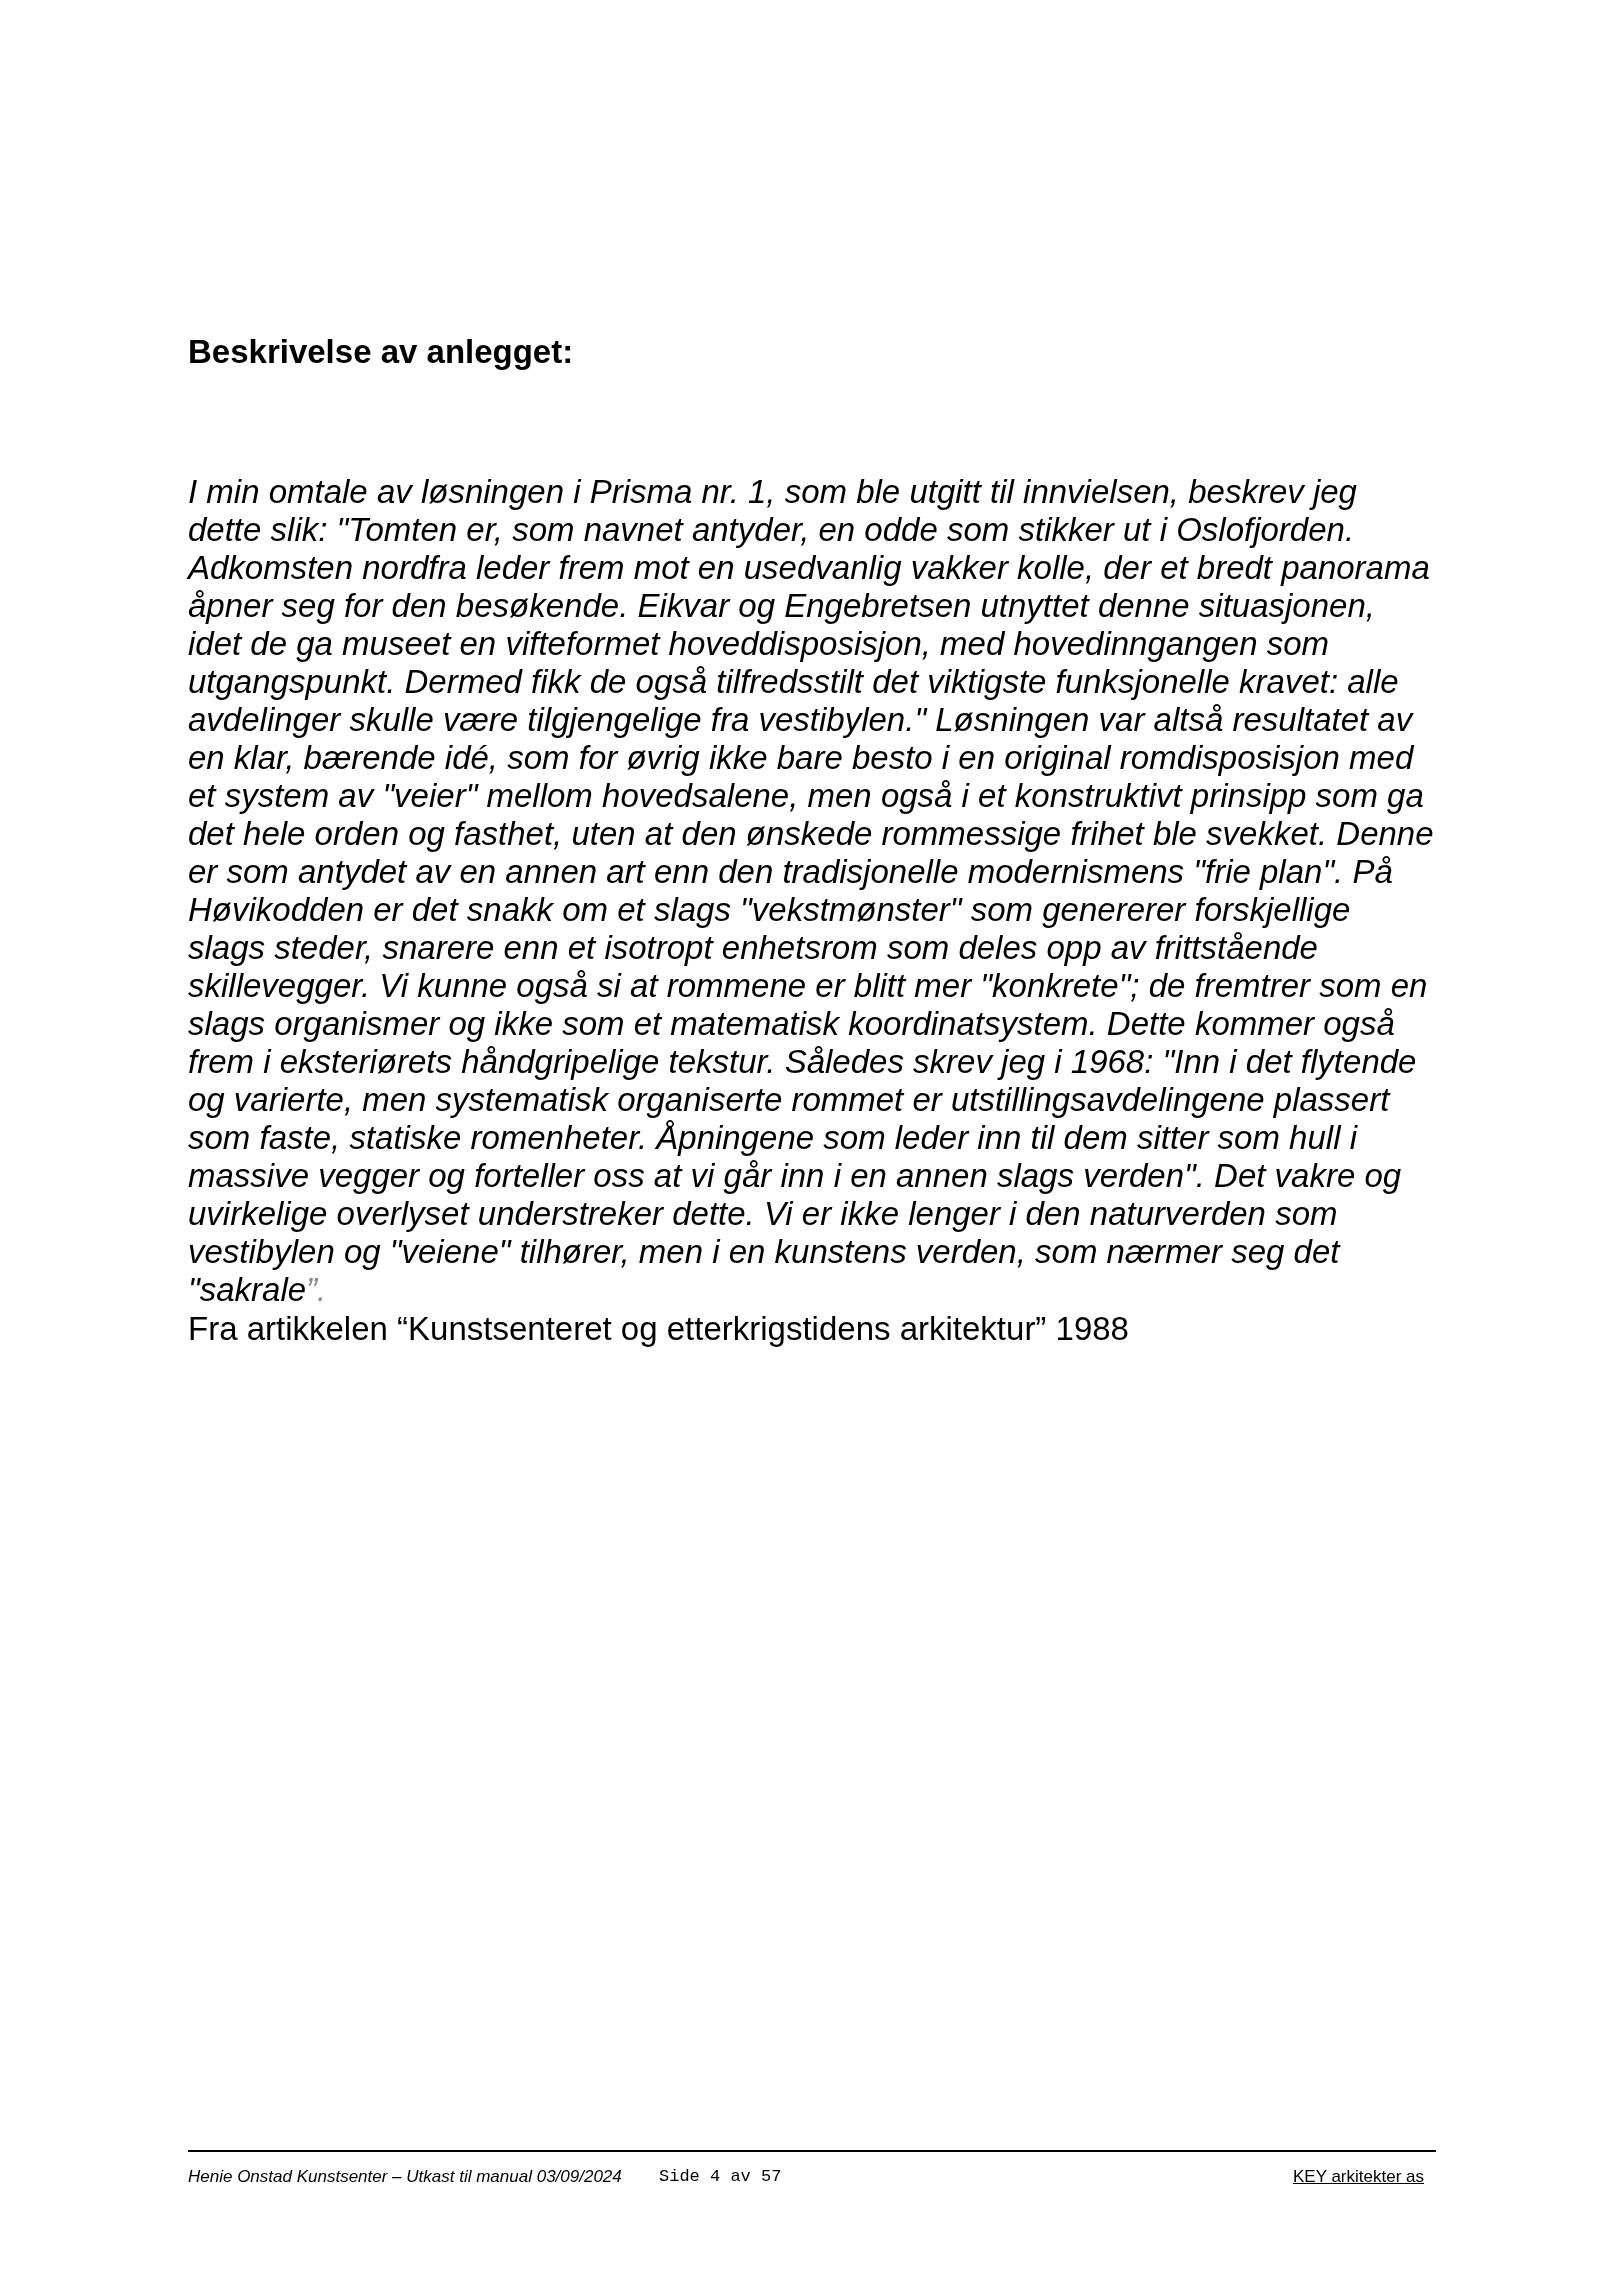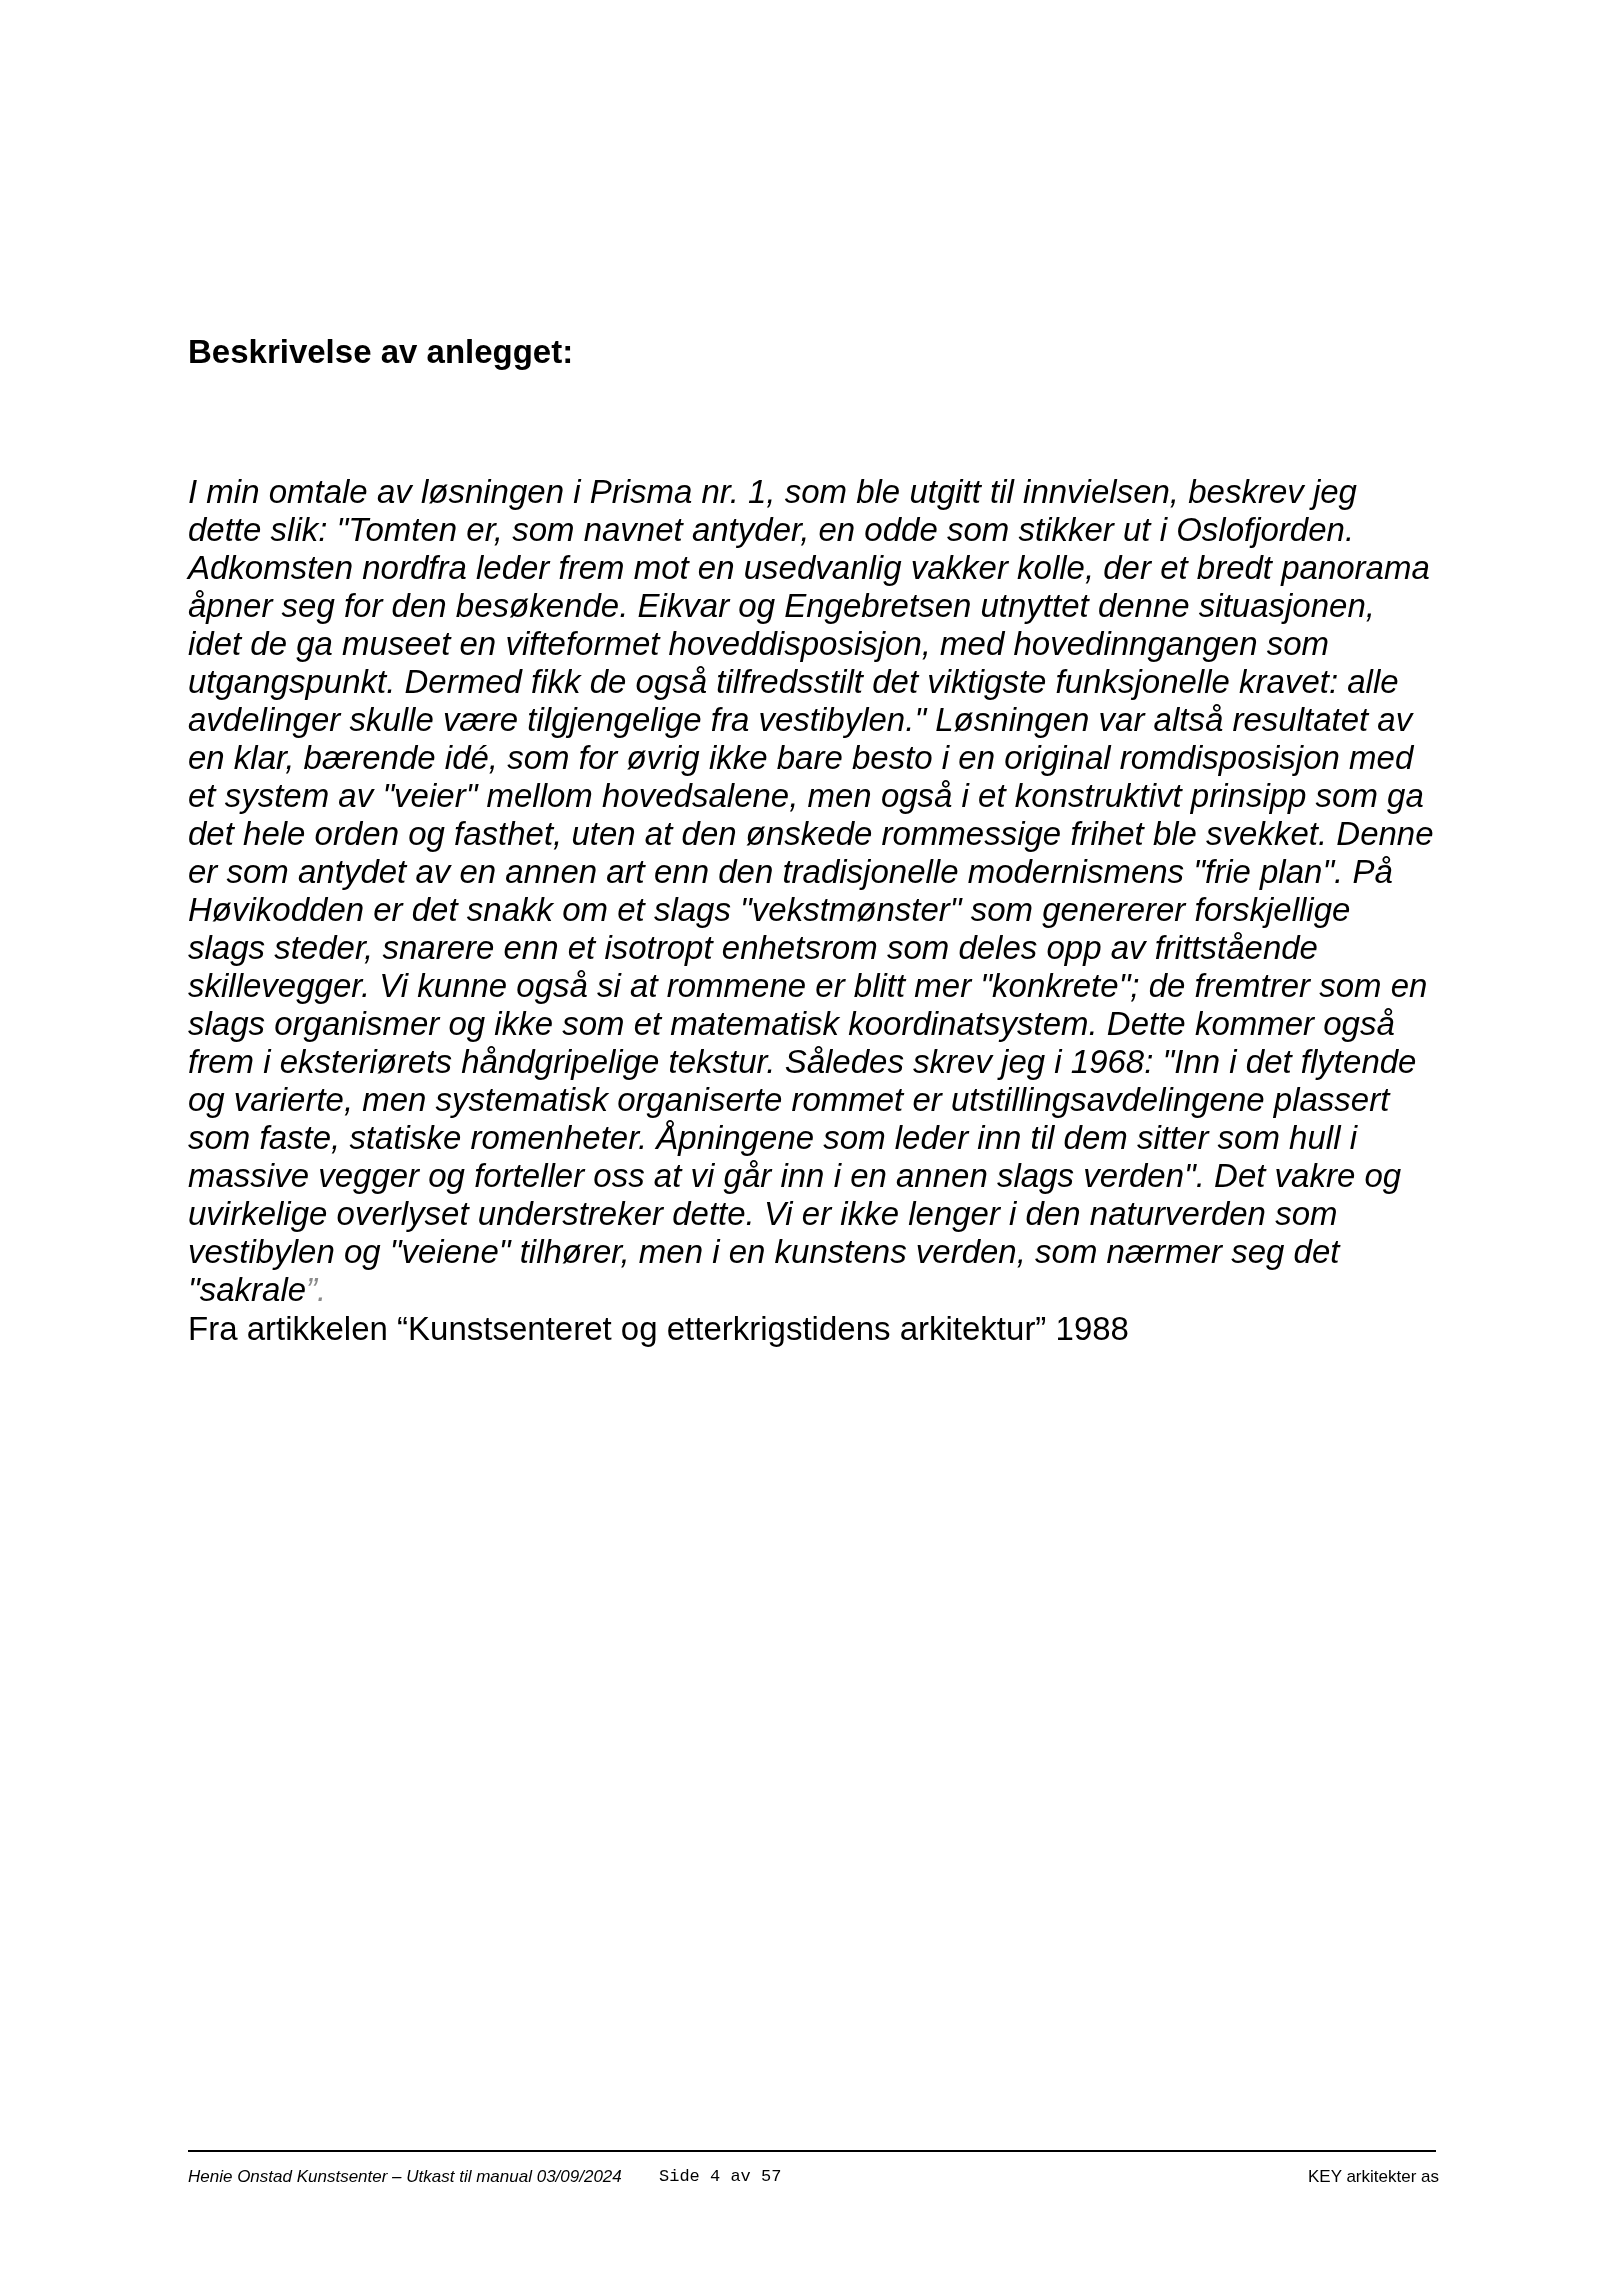--- a/index.html
+++ b/index.html
@@ -65,21 +65,21 @@
   }
   .footer-text {
     position: absolute;
     top: 2167px;
     font-size: 17px;
     line-height: 19.6px;
     white-space: nowrap;
   }
   .footer-left   { left: 188px; font-style: italic; }
   .footer-center { left: 659px; font-family: Liberation Mono, monospace; }
-  .footer-right  { right: 183px; }
+  .footer-right  { right: 198px; text-decoration: underline; }
 </style>
 </head>
 <body>
 
 <div class="page">
 
   <h1 class="heading">Beskrivelse av anlegget:</h1>
 
   <div class="quote"><span>I min omtale av løsningen i Prisma nr. 1, som ble utgitt til innvielsen, beskrev jeg
 dette slik: "Tomten er, som navnet antyder, en odde som stikker ut i Oslofjorden.

